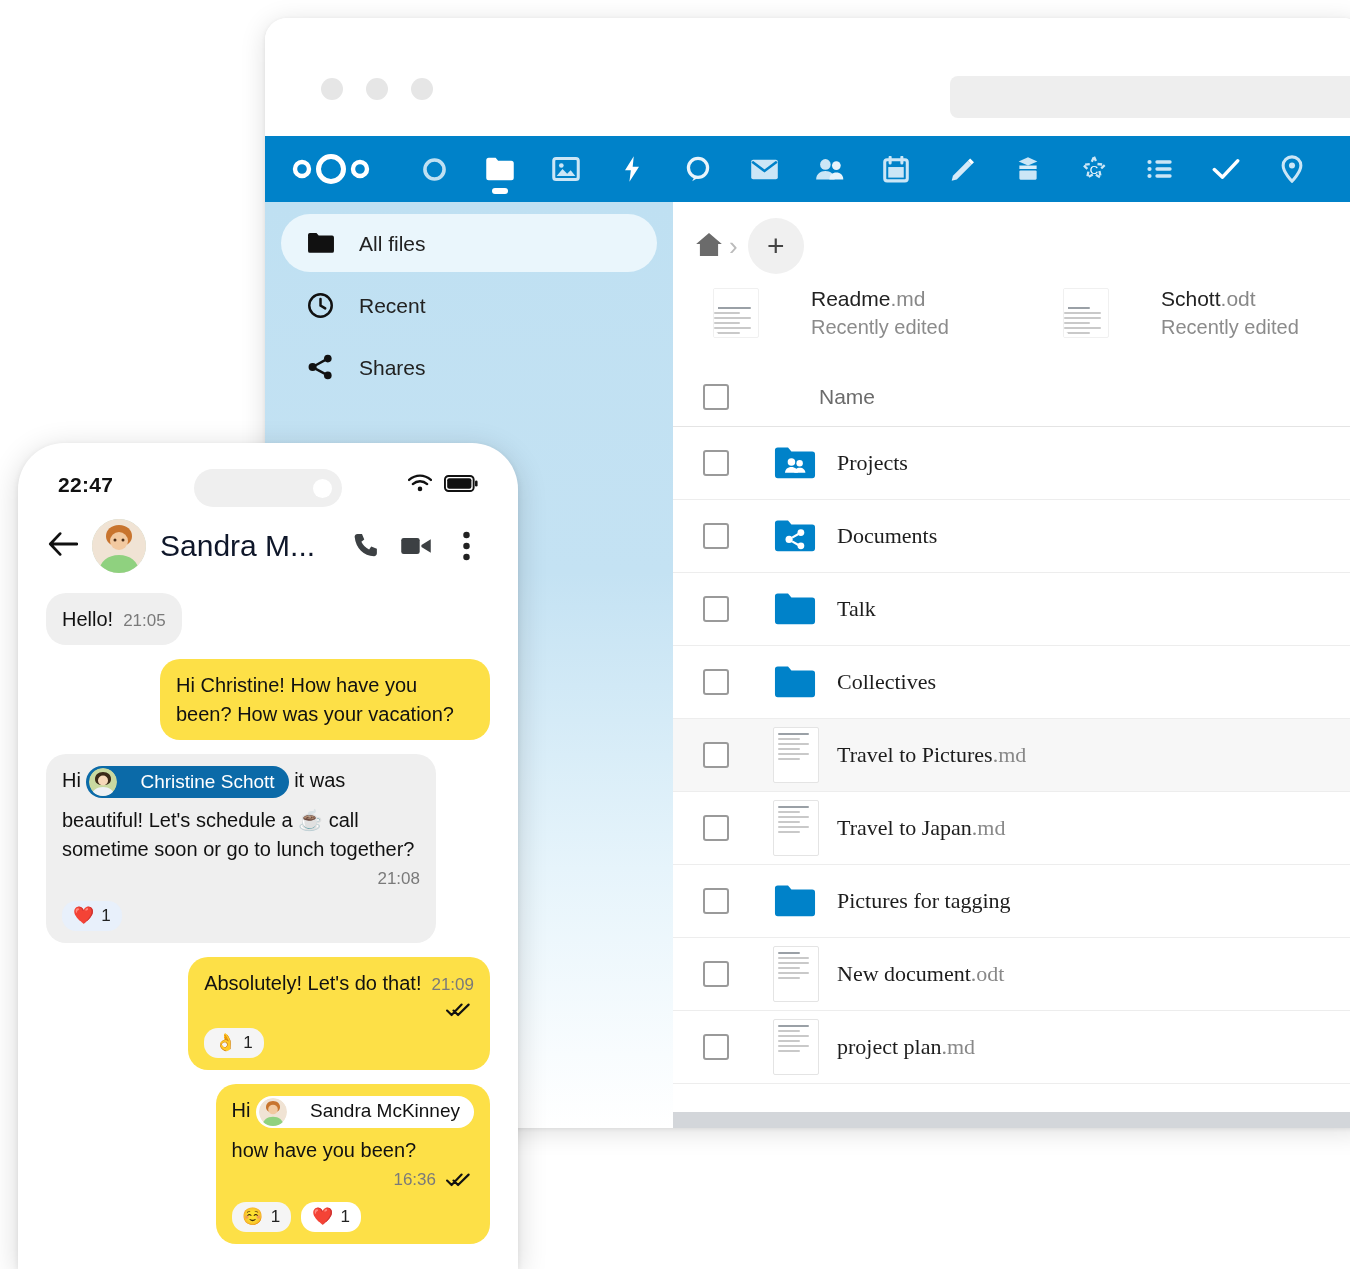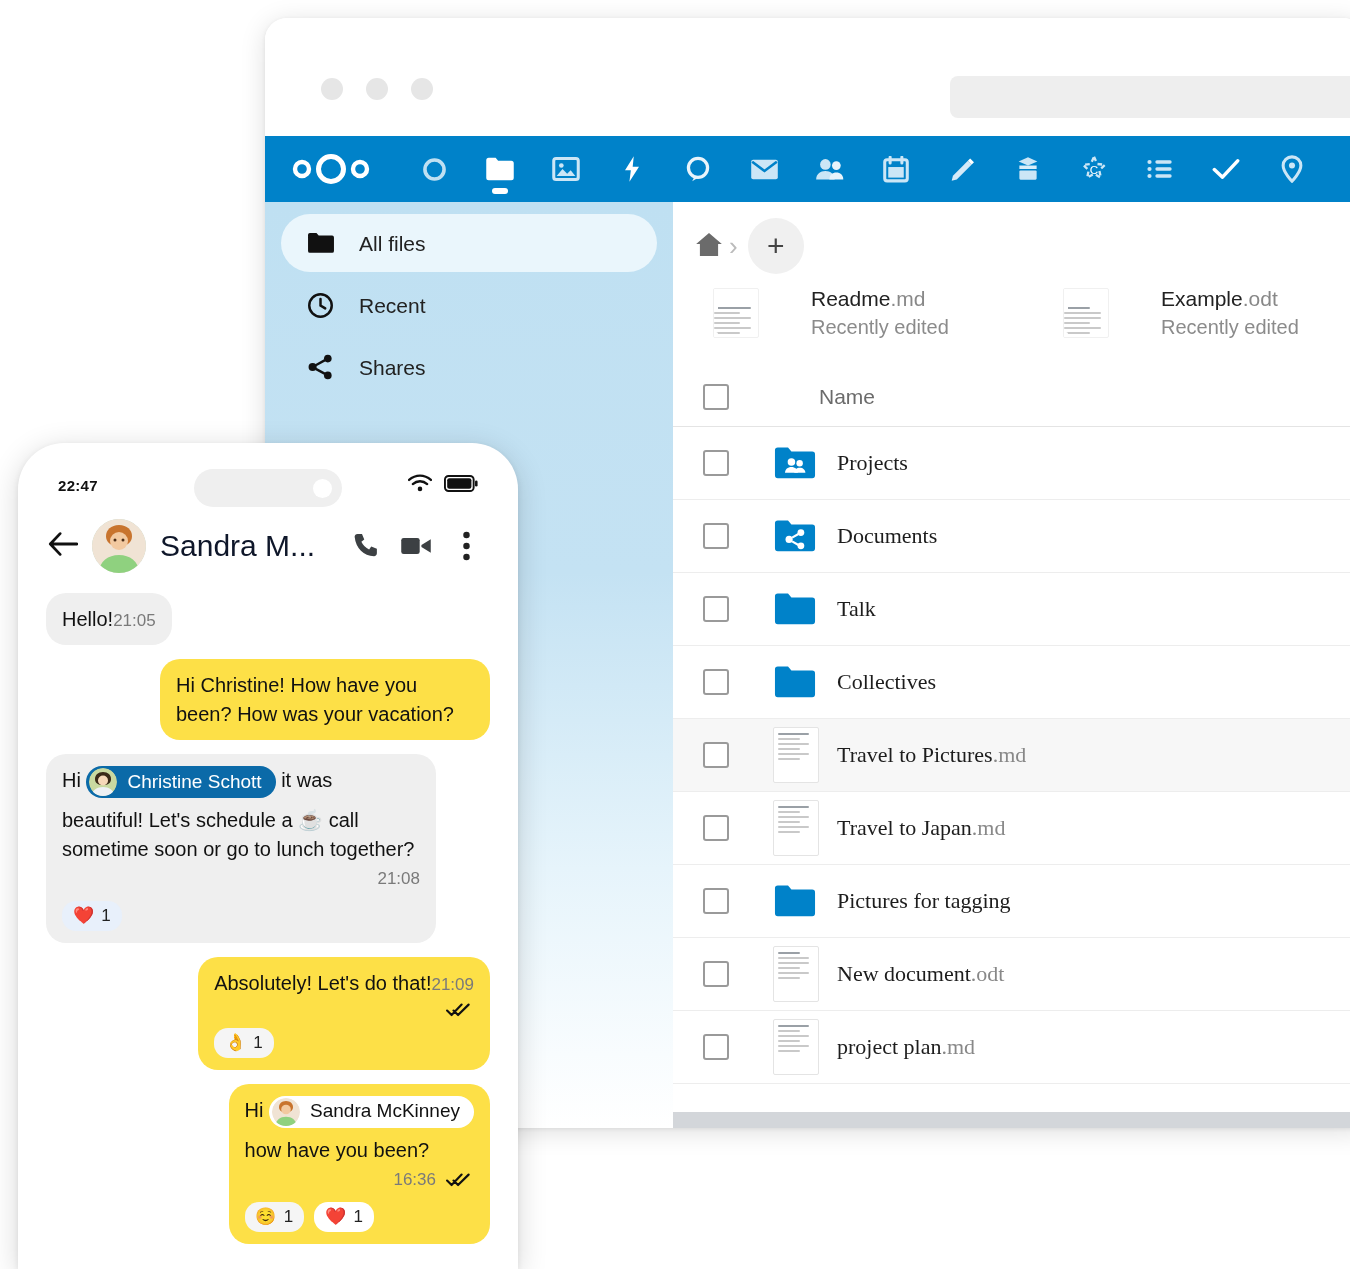--- a/index.html
+++ b/index.html
@@ -149,21 +149,21 @@
   #phone-screen {
     position: absolute; left: 14px; top: 14px; right: 14px; bottom: 0;
     background: #fff;
     border-radius: 34px 34px 0 0;
     overflow: hidden;
   }
   #status-bar {
     height: 56px; display: flex; align-items: center;
     padding: 0 26px; position: relative;
   }
-  #status-time { font-size: 15px; font-weight: bold; color: #111; letter-spacing: .3px; }
+  #status-time { font-size: 21px; font-weight: bold; color: #111; letter-spacing: .3px; }
   #dyn-island {
     position: absolute; left: 50%; transform: translateX(-50%); top: 12px;
     width: 148px; height: 38px; background: #efefef; border-radius: 19px;
     display:flex; align-items:center; justify-content:flex-end; padding-right: 10px;
   }
   #dyn-island .lens { width: 19px; height: 19px; border-radius: 50%; background: #fff; }
   #status-right { margin-left: auto; display: flex; align-items: center; gap: 12px; }
 
   #chat-header { display: flex; align-items: center; padding: 6px 20px 10px 16px; gap: 14px; }
   #chat-avatar {
@@ -180,23 +180,23 @@
   .bubble {
     border-radius: 20px; padding: 12px 16px;
     font-size: 20px; line-height: 1.42; color: #111;
     max-width: 330px;
   }
   .bubble.in { background: #efefef; border-bottom-left-radius: 20px; }
   .bubble.out { background: #fde047; }
   .bubble.wide { max-width: 390px; }
   .meta { display: flex; align-items: center; justify-content: flex-end; gap: 10px; margin-top: 4px; }
   .time { font-size: 17px; color: #7a7a7a; }
-  .inline-time { font-size: 17px; color: #7a7a7a; }
+  .inline-time { font-size: 17px; color: #7a7a7a; margin-left: 10px; }
   .mention {
-    display: inline-flex; align-items: center; gap: 10px;
+    display: inline-flex; align-items: center; gap: 23px;
     background: #0b6aa8; color: #fff; border-radius: 16px;
     padding: 2px 14px 2px 3px; vertical-align: middle;
     font-size: 19px;
   }
   .mention.light { background: #ffffff; color: #111; }
   .mention .mav { width: 28px; height: 28px; border-radius: 50%; overflow: hidden; flex: 0 0 auto; }
   .reacts { display: flex; gap: 10px; margin-top: 10px; }
   .react {
     display: flex; align-items: center; gap: 7px;
     background: #e8f0fb; border-radius: 14px; padding: 3px 11px;
@@ -404,21 +404,21 @@
               <span class="rec-sub" style="display:block">Recently edited</span>
             </span>
           </div>
           <div class="rec-card">
             <span class="rec-thumb">
               <span class="docthumb" style="border:none;">
                 <i class="t s"></i><i class="m"></i><i class="m"></i><i class="s"></i><i class="m"></i><i class="s"></i>
               </span>
             </span>
             <span class="rec-meta">
-              <span class="rec-name"><span>Example</span><span class="ext">.odt</span></span>
+              <span class="rec-name"><span>Schott</span><span class="ext">.odt</span></span>
               <span class="rec-sub" style="display:block">Recently edited</span>
             </span>
           </div>
         </div>
 
         <div id="file-table">
           <div class="tbl-head">
             <span class="cb"></span>
             <span class="head-name">Name</span>
           </div>

